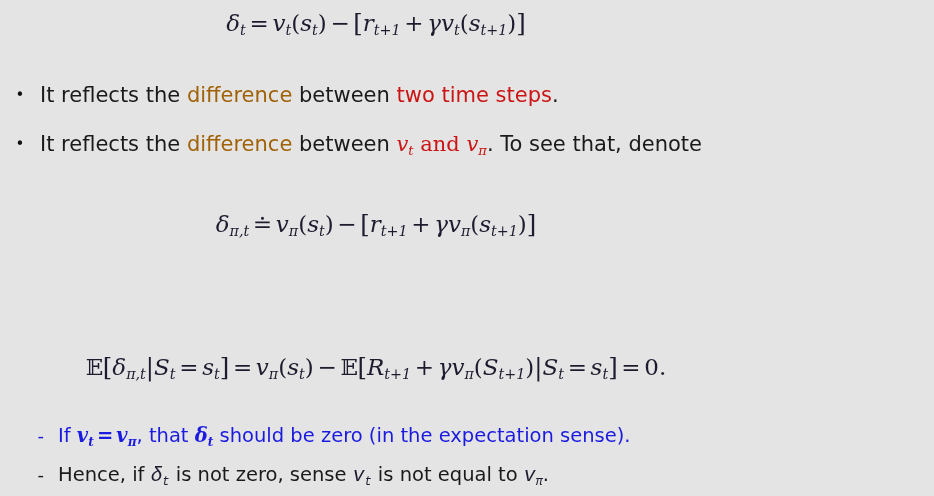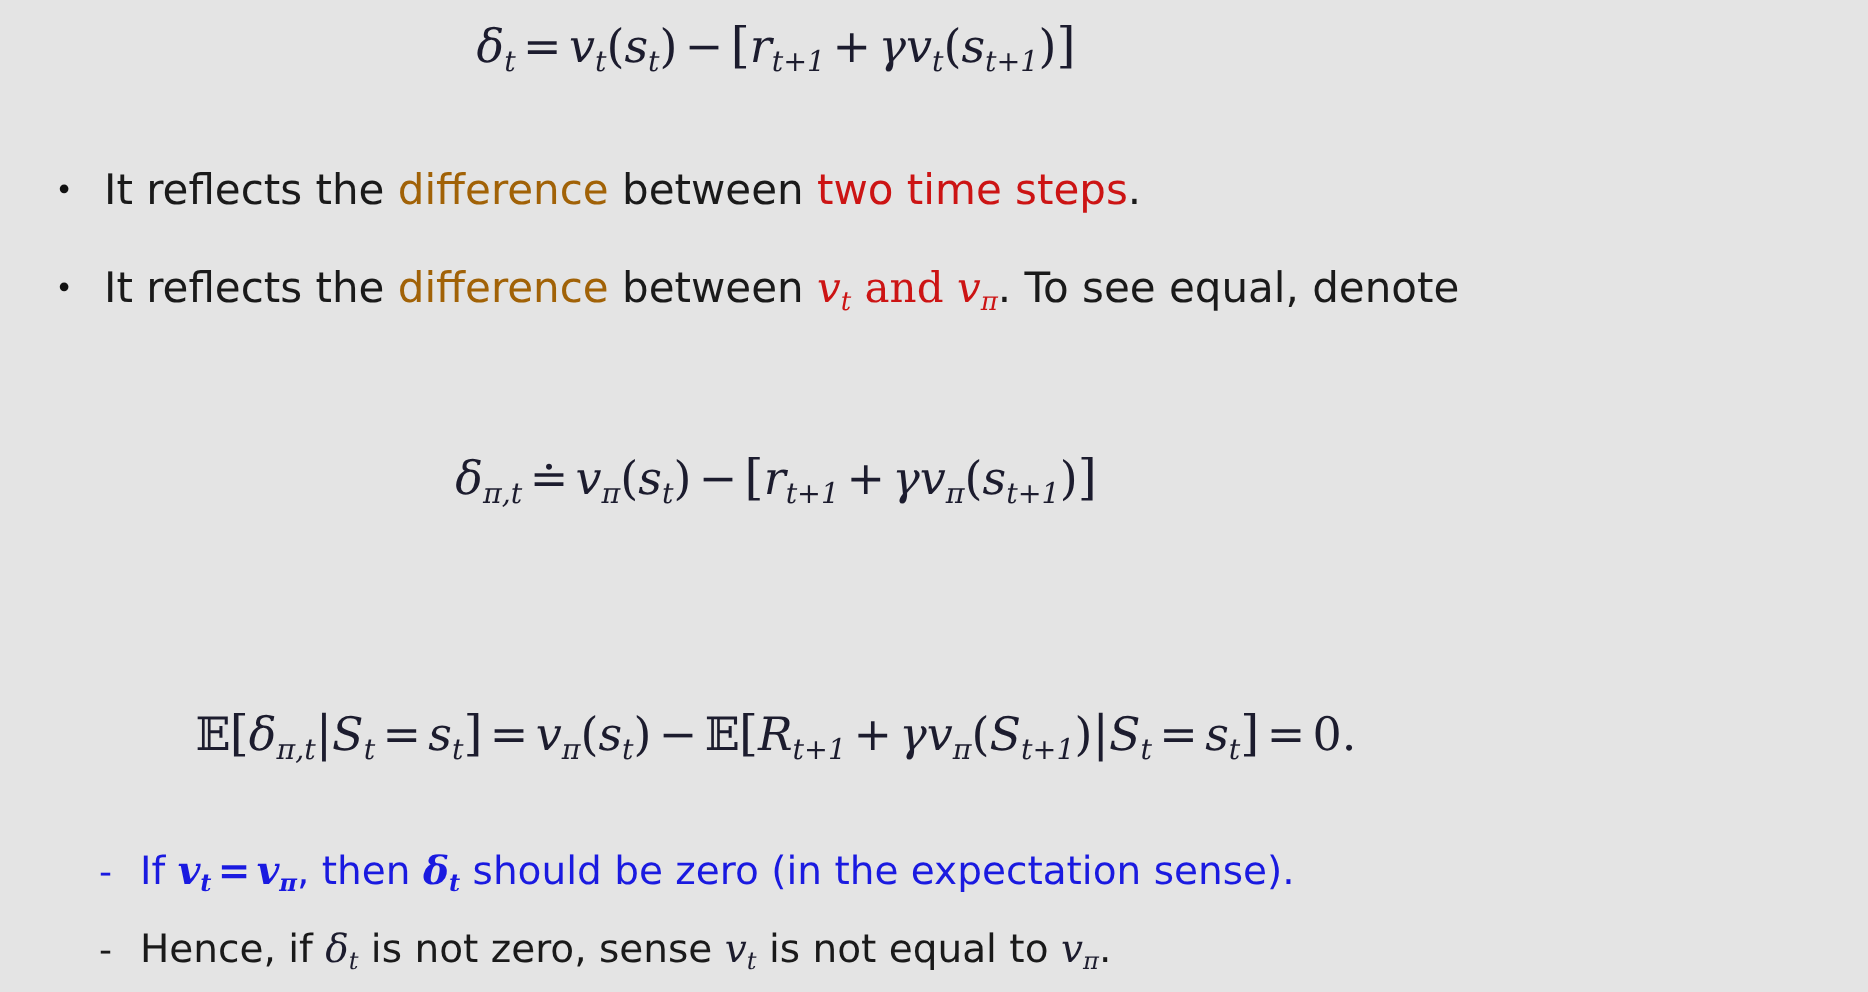--- a/index.html
+++ b/index.html
@@ -13,21 +13,20 @@
     background: #e4e4e4;
     font-family: "DejaVu Sans", sans-serif;
     color: #1a1a1a;
     overflow: hidden;
     position: relative;
   }
   .slide {
     position: relative;
     width: 752px;
     height: 496px;
-    margin-left: 12px;
   }
 
   
   .math {
     font-family: "DejaVu Serif", serif;
     font-style: italic;
     color: #1c1c2e;
     white-space: nowrap;
   }
   .math .up { font-style: normal; }
@@ -59,21 +58,21 @@
   }
   .eq1 {
     position: absolute;
     left: 0; right: 0;
     top: 8px;
     font-size: 23px;
   }
   .eq2 {
     position: absolute;
     left: 0; right: 0;
-    top: 224px;
+    top: 209px;
     font-size: 23px;
   }
   .eq3 {
     position: absolute;
     left: 0; right: 0;
     top: 352px;
     font-size: 23px;
   }
 
   
@@ -140,59 +139,59 @@
     font-size: 18px;
     line-height: 1;
   }
   .sub-text { flex: 1 1 auto; }
   .sub-row.is-blue, .sub-row.is-blue .math, .sub-row.is-blue .sub-mark {
     color: #1a1ae0;
   }
   .sub-row.is-dark, .sub-row.is-dark .sub-mark {
     color: #1a1a1a;
   }
-  .sub-row.is-dark .math { color: #1c1c2e; }
+  .sub-row.is-dark .math { color: #1c1c2e; font-family: Liberation Mono, monospace; }
 </style>
 </head>
 <body>
 
 <div class="slide">
 
   <div class="display-eq eq1">
     <span class="math"><span>δ</span><sub class="sb">t</sub><span class="op">=</span><span>v</span><sub class="sb">t</sub><span class="paren">(</span><span>s</span><sub class="sb">t</sub><span class="paren">)</span><span class="op">−</span><span class="brk">[</span><span>r</span><sub class="sb">t+1</sub><span class="op">+</span><span>γ</span><span>v</span><sub class="sb">t</sub><span class="paren">(</span><span>s</span><sub class="sb">t+1</sub><span class="paren">)</span><span class="brk">]</span></span>
   </div>
 
   <div class="bullets">
 
     <div class="bullet-row">
       <span class="bullet-mark">•</span>
       <span class="bullet-text"><span>It reflects the </span><span class="blue">difference</span><span> between </span><span class="red">two time steps</span><span>.</span></span>
     </div>
 
     <div class="bullet-row">
       <span class="bullet-mark">•</span>
-      <span class="bullet-text"><span>It reflects the </span><span class="blue">difference</span><span> between </span><span class="math red"><span>v</span><sub class="sb">t</sub><span class="up">&nbsp;and&nbsp;</span><span>v</span><sub class="sb">π</sub></span><span>.  To see equal, denote</span></span>
+      <span class="bullet-text"><span>It reflects the </span><span class="blue">difference</span><span> between </span><span class="math red"><span>v</span><sub class="sb">t</sub><span class="up">&nbsp;and&nbsp;</span><span>v</span><sub class="sb">π</sub></span><span>.  To see that, denote</span></span>
     </div>
 
   </div>
 
   <div class="display-eq eq2">
     <span class="math"><span>δ</span><sub class="sb">π,t</sub><span class="op">≐</span><span>v</span><sub class="sb">π</sub><span class="paren">(</span><span>s</span><sub class="sb">t</sub><span class="paren">)</span><span class="op">−</span><span class="brk">[</span><span>r</span><sub class="sb">t+1</sub><span class="op">+</span><span>γ</span><span>v</span><sub class="sb">π</sub><span class="paren">(</span><span>s</span><sub class="sb">t+1</sub><span class="paren">)</span><span class="brk">]</span></span>
   </div>
 
 
   <div class="display-eq eq3">
     <span class="math"><span class="bb">𝔼</span><span class="brk">[</span><span>δ</span><sub class="sb">π,t</sub><span class="brk">|</span><span>S</span><sub class="sb">t</sub><span class="op">=</span><span>s</span><sub class="sb">t</sub><span class="brk">]</span><span class="op">=</span><span>v</span><sub class="sb">π</sub><span class="paren">(</span><span>s</span><sub class="sb">t</sub><span class="paren">)</span><span class="op">−</span><span class="bb">𝔼</span><span class="brk">[</span><span>R</span><sub class="sb">t+1</sub><span class="op">+</span><span>γ</span><span>v</span><sub class="sb">π</sub><span class="paren">(</span><span>S</span><sub class="sb">t+1</sub><span class="paren">)</span><span class="brk">|</span><span>S</span><sub class="sb">t</sub><span class="op">=</span><span>s</span><sub class="sb">t</sub><span class="brk">]</span><span class="op">=</span><span class="up">0.</span></span>
   </div>
 
   <div class="subbullets">
 
     <div class="sub-row is-blue">
       <span class="sub-mark">-</span>
-      <span class="sub-text"><span>If </span><span class="math blue"><span>v</span><sub class="sb">t</sub><span class="op">=</span><span>v</span><sub class="sb">π</sub></span><span>, then </span><span class="math blue"><span>δ</span><sub class="sb">t</sub></span><span> should be zero (in the expectation sense).</span></span>
+      <span class="sub-text"><span>If </span><span class="math blue"><span>v</span><sub class="sb">t</sub><span class="op">=</span><span>v</span><sub class="sb">π</sub></span><span>, that </span><span class="math blue"><span>δ</span><sub class="sb">t</sub></span><span> should be zero (in the expectation sense).</span></span>
     </div>
 
     <div class="sub-row is-dark">
       <span class="sub-mark">-</span>
       <span class="sub-text"><span>Hence, if </span><span class="math"><span>δ</span><sub class="sb">t</sub></span><span> is not zero, sense </span><span class="math"><span>v</span><sub class="sb">t</sub></span><span> is not equal to </span><span class="math"><span>v</span><sub class="sb">π</sub></span><span>.</span></span>
     </div>
 
   </div>
 
 </div>

